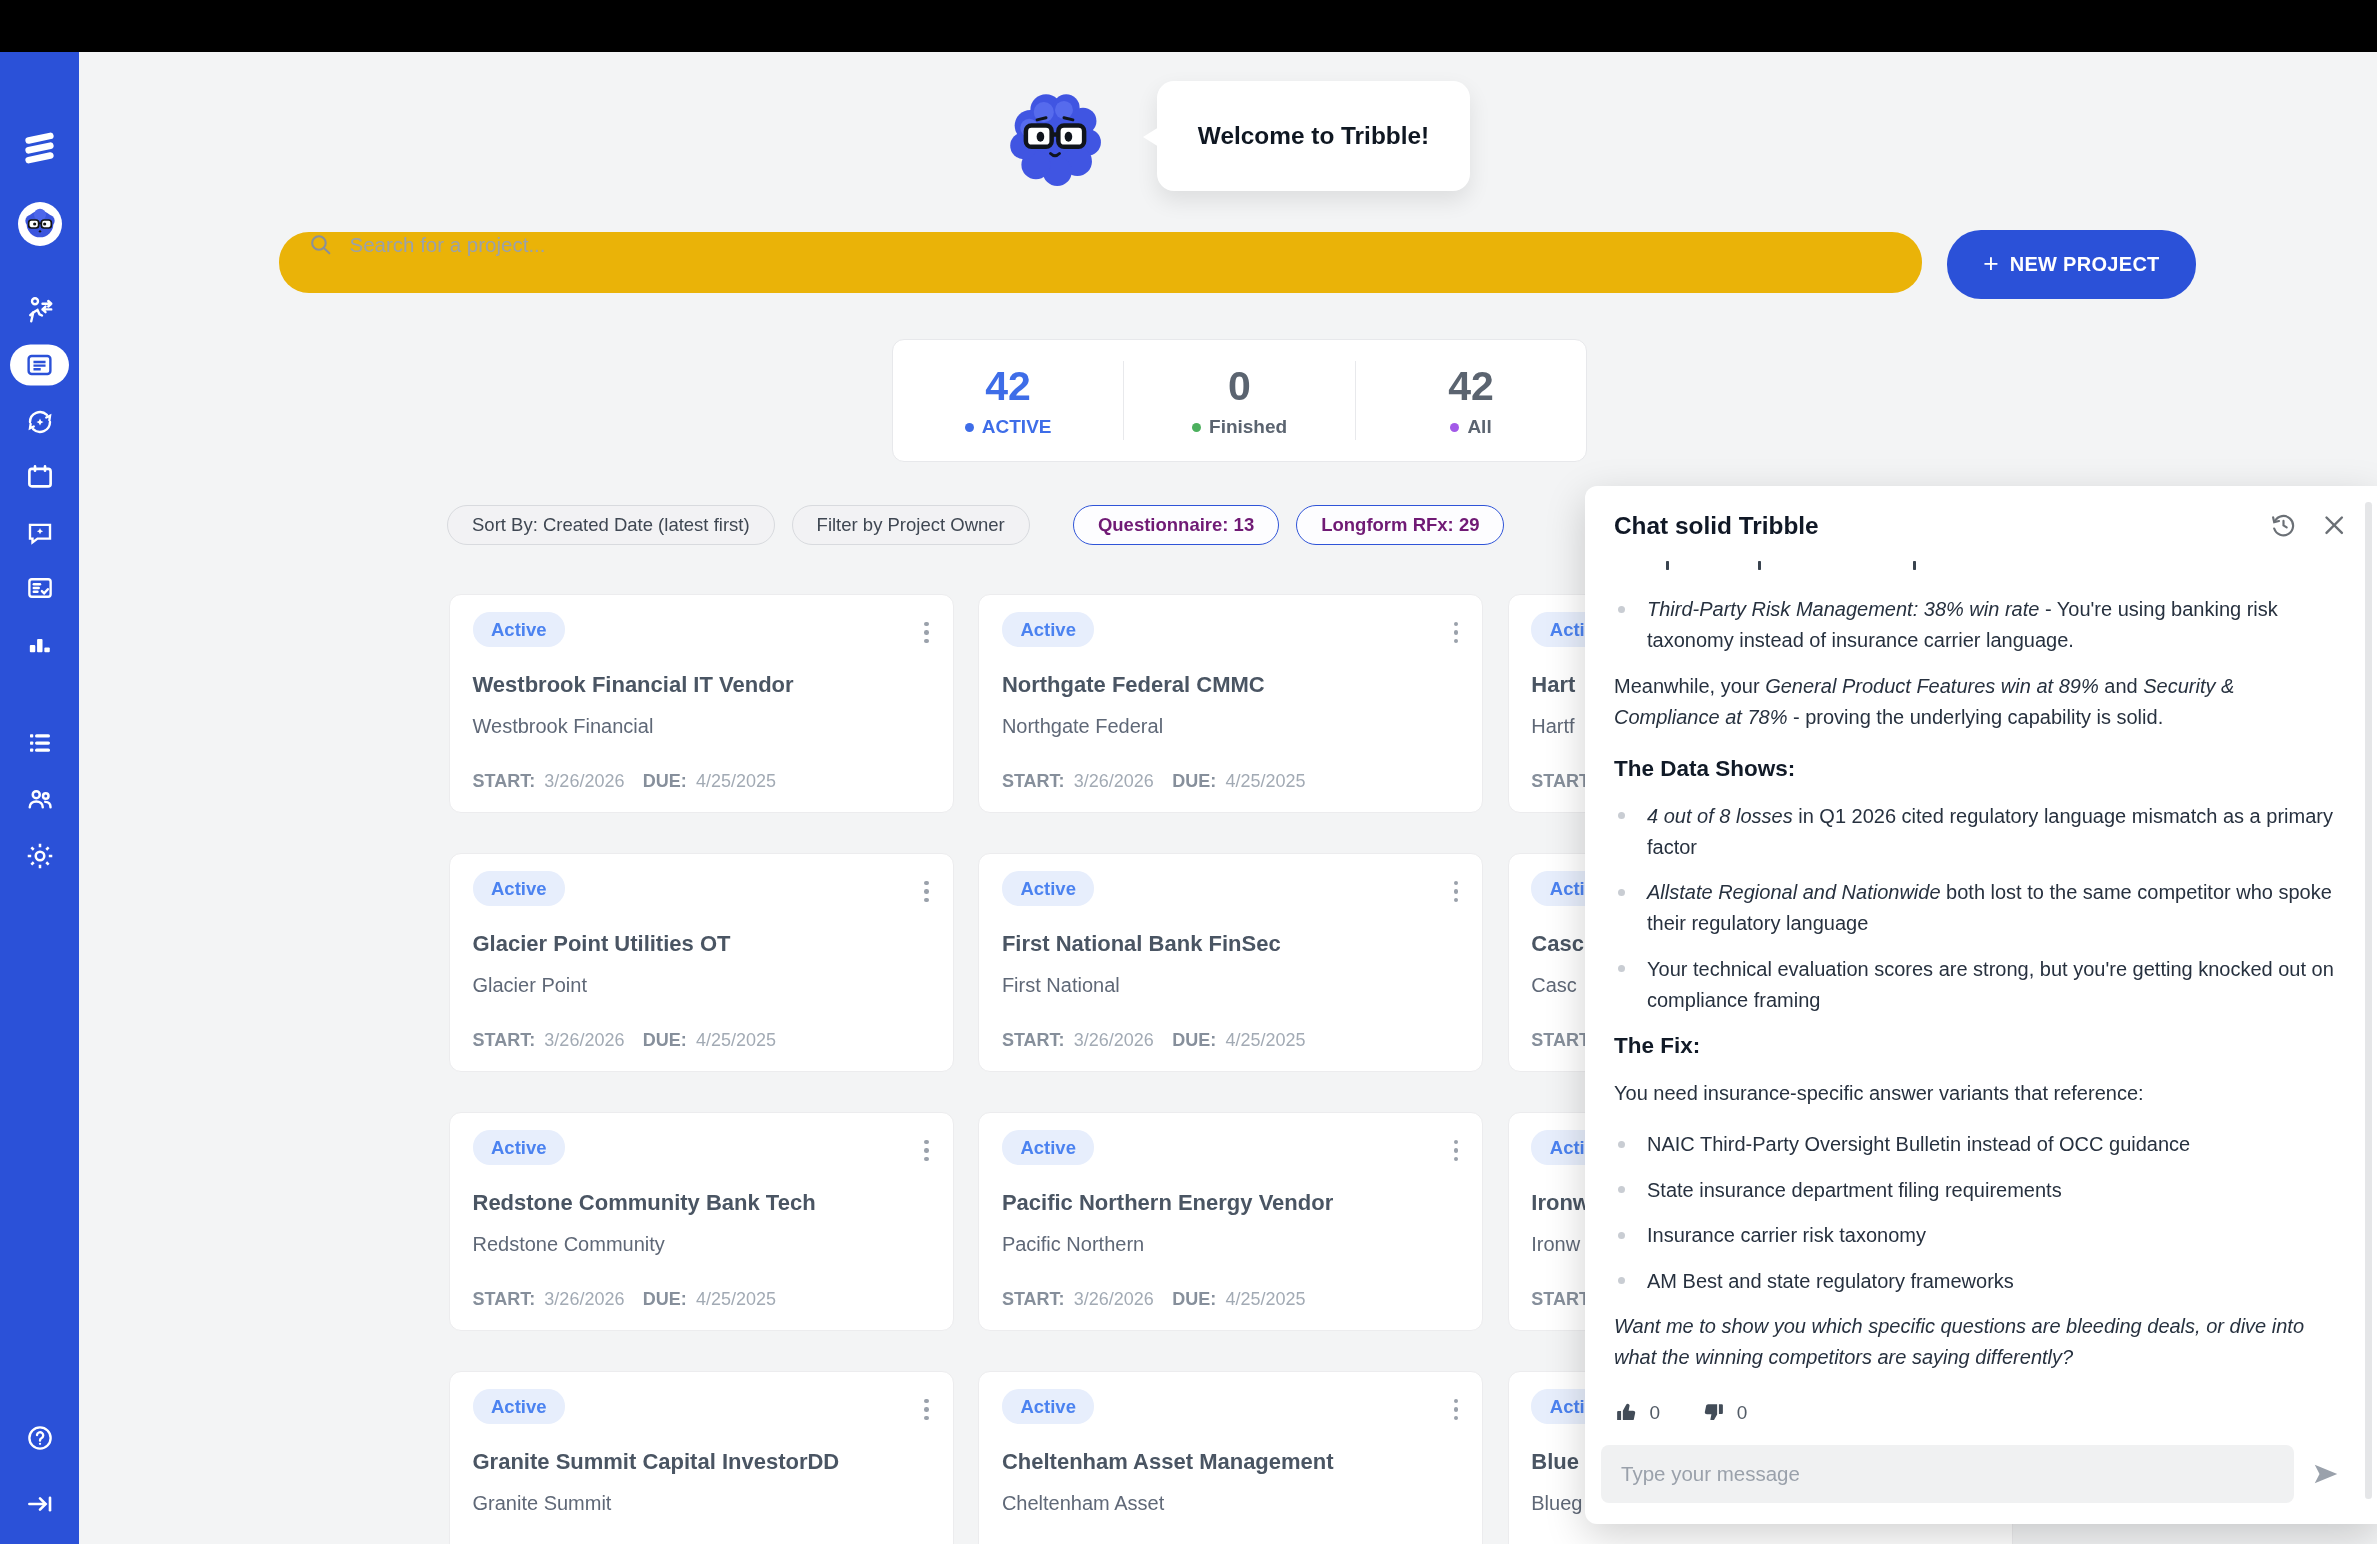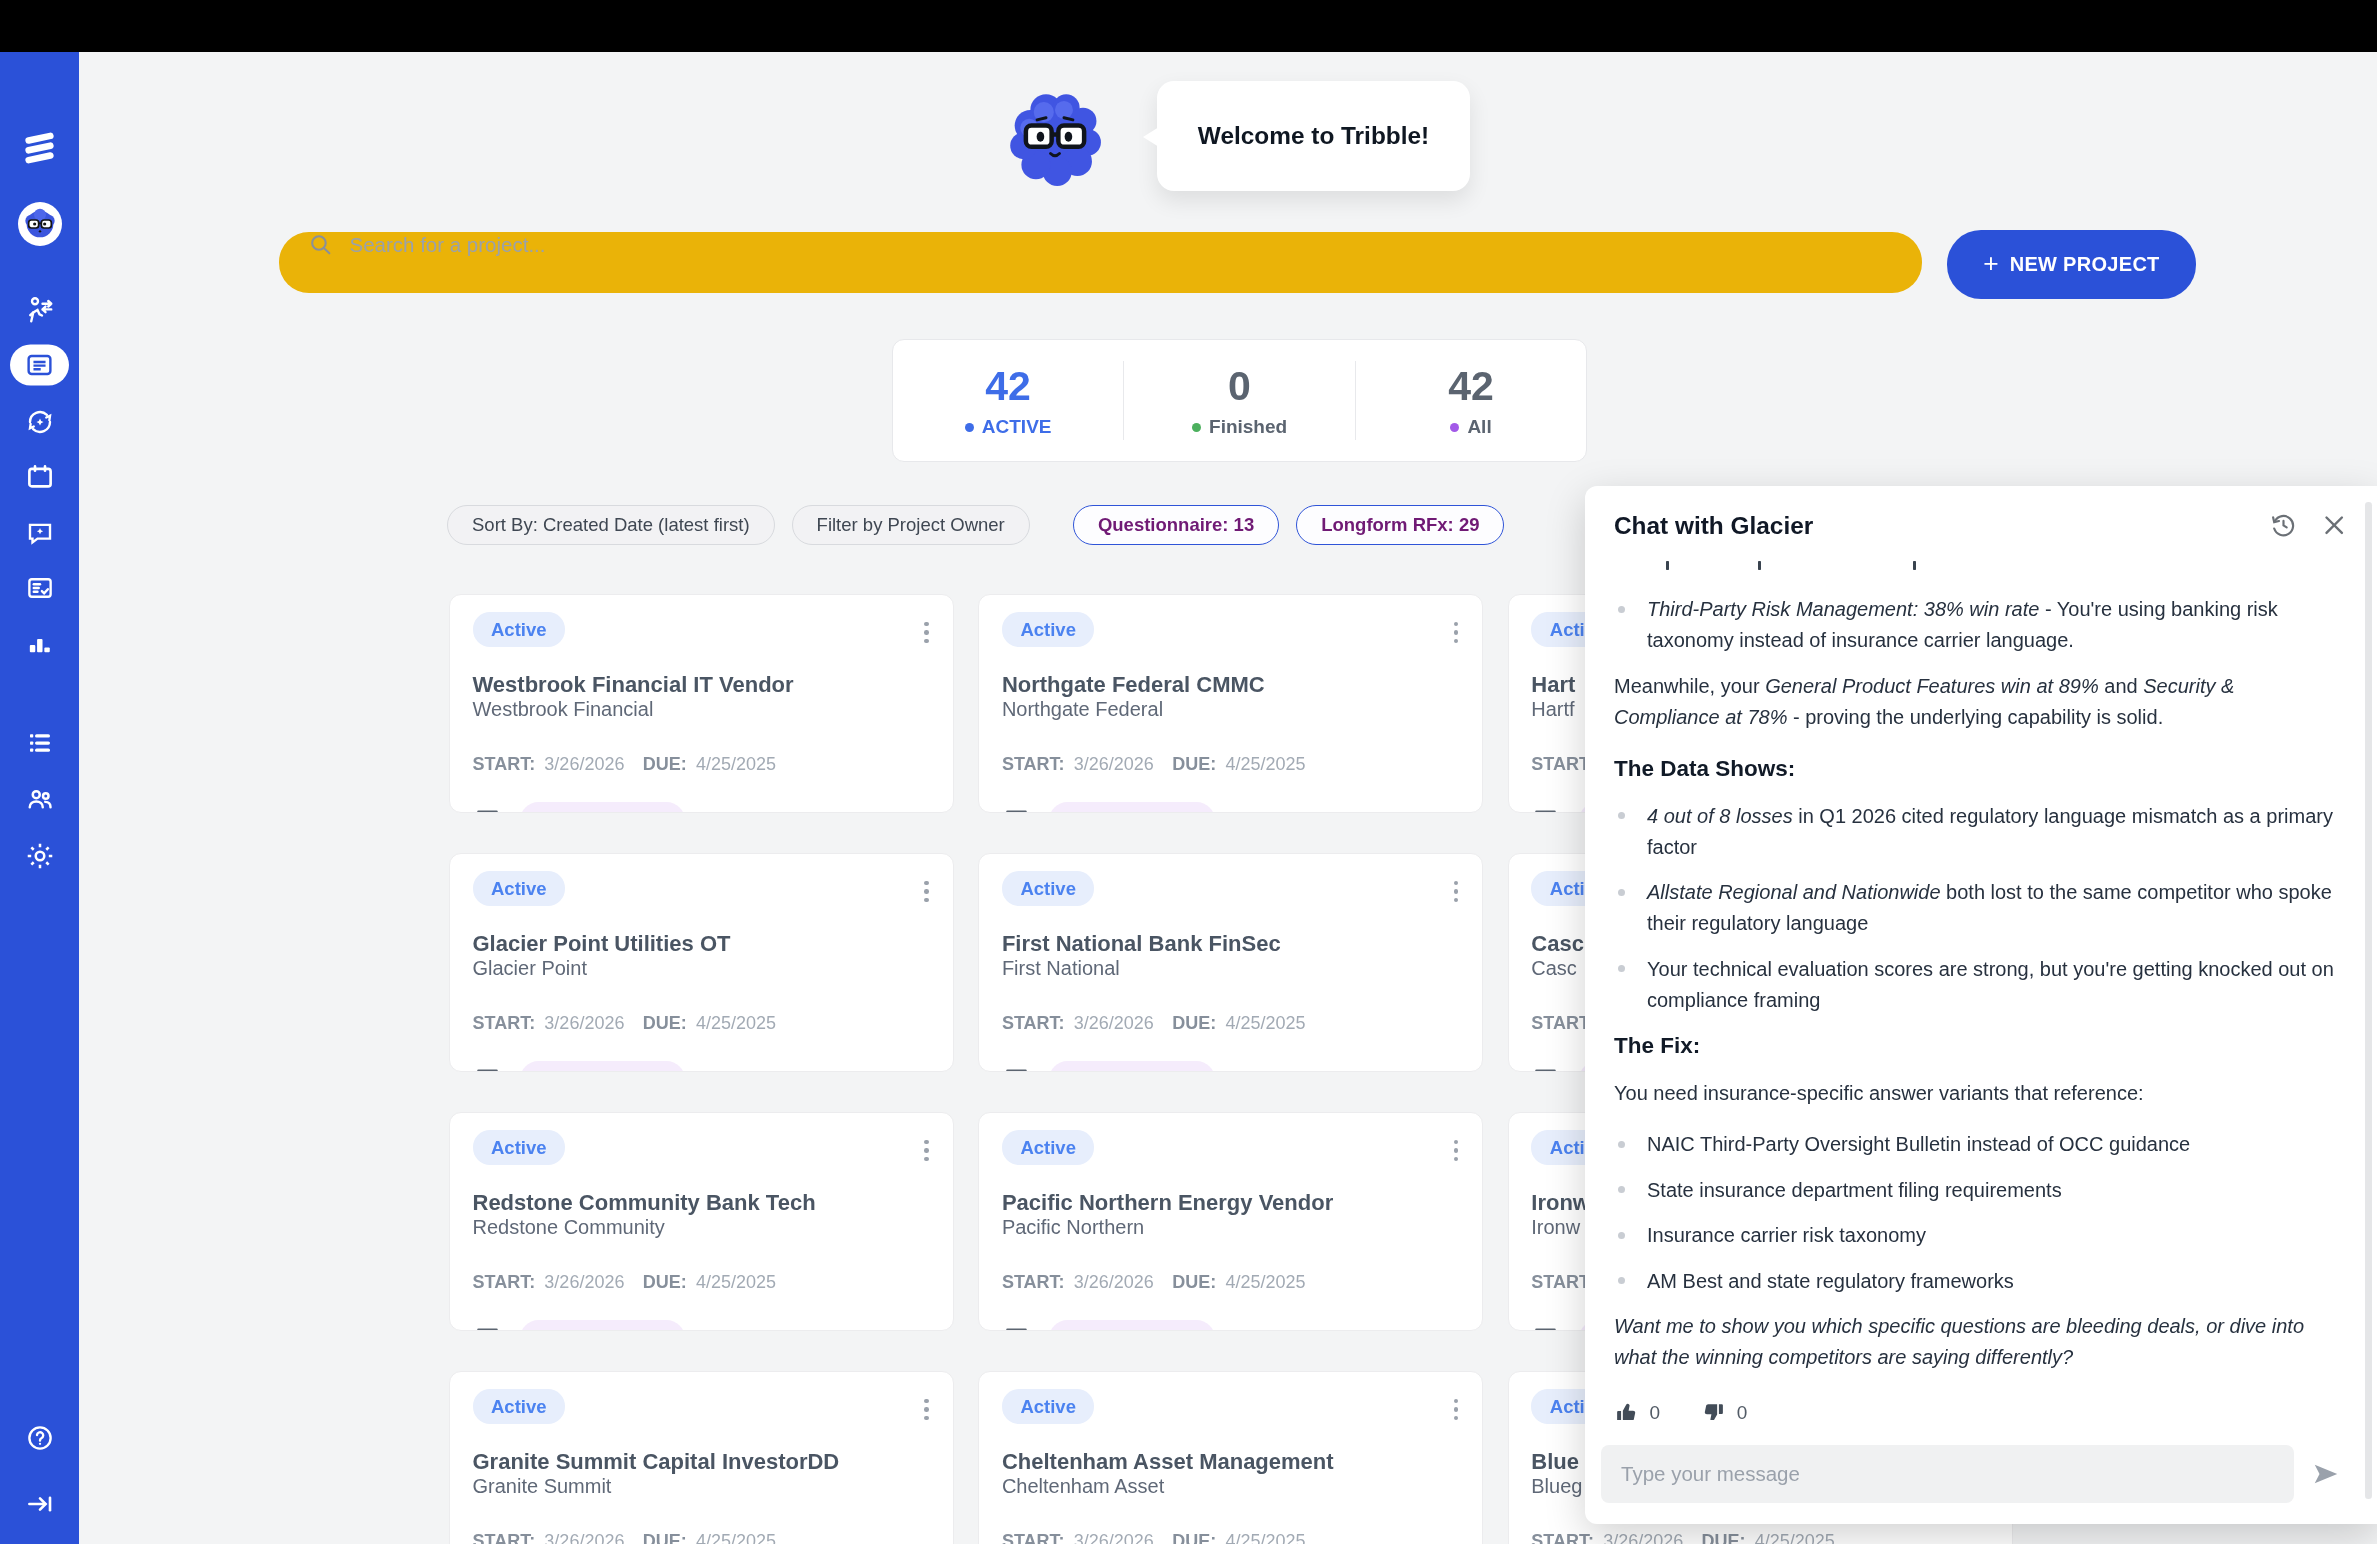--- a/index.html
+++ b/index.html
@@ -44,21 +44,21 @@
   .chip.blue{background:#fdfdff;border:1.3px solid #2f54d8;color:#701a75;font-weight:600;}
   .chip.blue:first-of-type{margin-left:0;}
   .chip-sp{width:9.2px;}
   
   .grid{position:absolute;left:449px;top:594px;width:1565px;display:grid;grid-template-columns:505px 505px 505px;column-gap:24.4px;row-gap:40px;z-index:1;}
   .card{background:#fff;border:0.7px solid #ececee;border-radius:12px;height:219px;box-sizing:border-box;padding:17px 22.5px;position:relative;cursor:pointer;overflow:hidden;}
   .badge{display:inline-block;background:#e7eefc;color:#4b82f0;font-size:18.5px;font-weight:600;padding:6.6px 18.5px;border-radius:17px;}
   .kebab{position:absolute;right:20px;top:22.5px;display:flex;flex-direction:column;gap:4px;cursor:pointer;padding:4px;}
   .kebab i{width:4.6px;height:4.6px;border-radius:50%;background:#9aa1ab;}
   .c-title{font-size:22px;font-weight:700;color:#4a5563;margin-top:25px;white-space:nowrap;}
-  .c-sub{font-size:20px;color:#5f6877;margin-top:0;white-space:nowrap;}
+  .c-sub{font-size:20px;color:#5f6877;margin-top:17px;white-space:nowrap;}
   .c-dates{font-size:18px;margin-top:33px;display:flex;gap:9.2px;white-space:nowrap;}
   .c-dates b{color:#868f9b;font-weight:700;}
   .c-dates span{color:#a2aab4;}
   .c-foot{display:flex;align-items:center;gap:18.5px;margin-top:26.4px;}
   .review{background:#f5ecfc;color:#8b2fd6;font-size:18px;font-weight:600;padding:8px 20px;border-radius:18.5px;white-space:nowrap;}
   
   .chat{position:absolute;left:1585px;top:486px;width:792px;height:1038px;background:#fff;border-radius:12px 0 0 12px;
     box-shadow:0 12px 40px rgba(0,0,0,.18);z-index:50;}
   .chat-head{display:flex;align-items:center;padding:25px 30px 16px 29px;}
   .chat-title{font-size:24.4px;font-weight:700;color:#101826;flex:1;}
@@ -479,21 +479,21 @@
       </div><div class="c-title">Blue</div><div class="c-sub">Blueg</div><div class="c-dates">
         <b>START:</b>
         <span>3/26/2026</span>
         <b style="margin-left: 9.2px;">DUE:</b>
         <span>4/25/2025</span>
       </div></div>
   </div>
 
 <aside class="chat">
   <div class="chat-head">
-    <div class="chat-title">Chat with Glacier</div>
+    <div class="chat-title">Chat solid Tribble</div>
     <div class="chat-ico">
       <svg width="29" height="29" viewBox="0 0 24 24" fill="none" stroke="#6b7076" stroke-width="1.8" stroke-linecap="round">
         <path d="M4.3 14.5a8 8 0 1 0 .6-6.2"></path>
         <path d="M3.4 5.2l.9 4 4-.9"></path>
         <path d="M12 8.2V12l2.6 1.6"></path>
       </svg>
     </div>
     <div class="chat-ico">
       <svg width="26.4" height="26.4" viewBox="0 0 24 24" stroke="#6b7076" stroke-width="2.2" stroke-linecap="round">
         <line x1="5" y1="5" x2="19" y2="19"></line>

